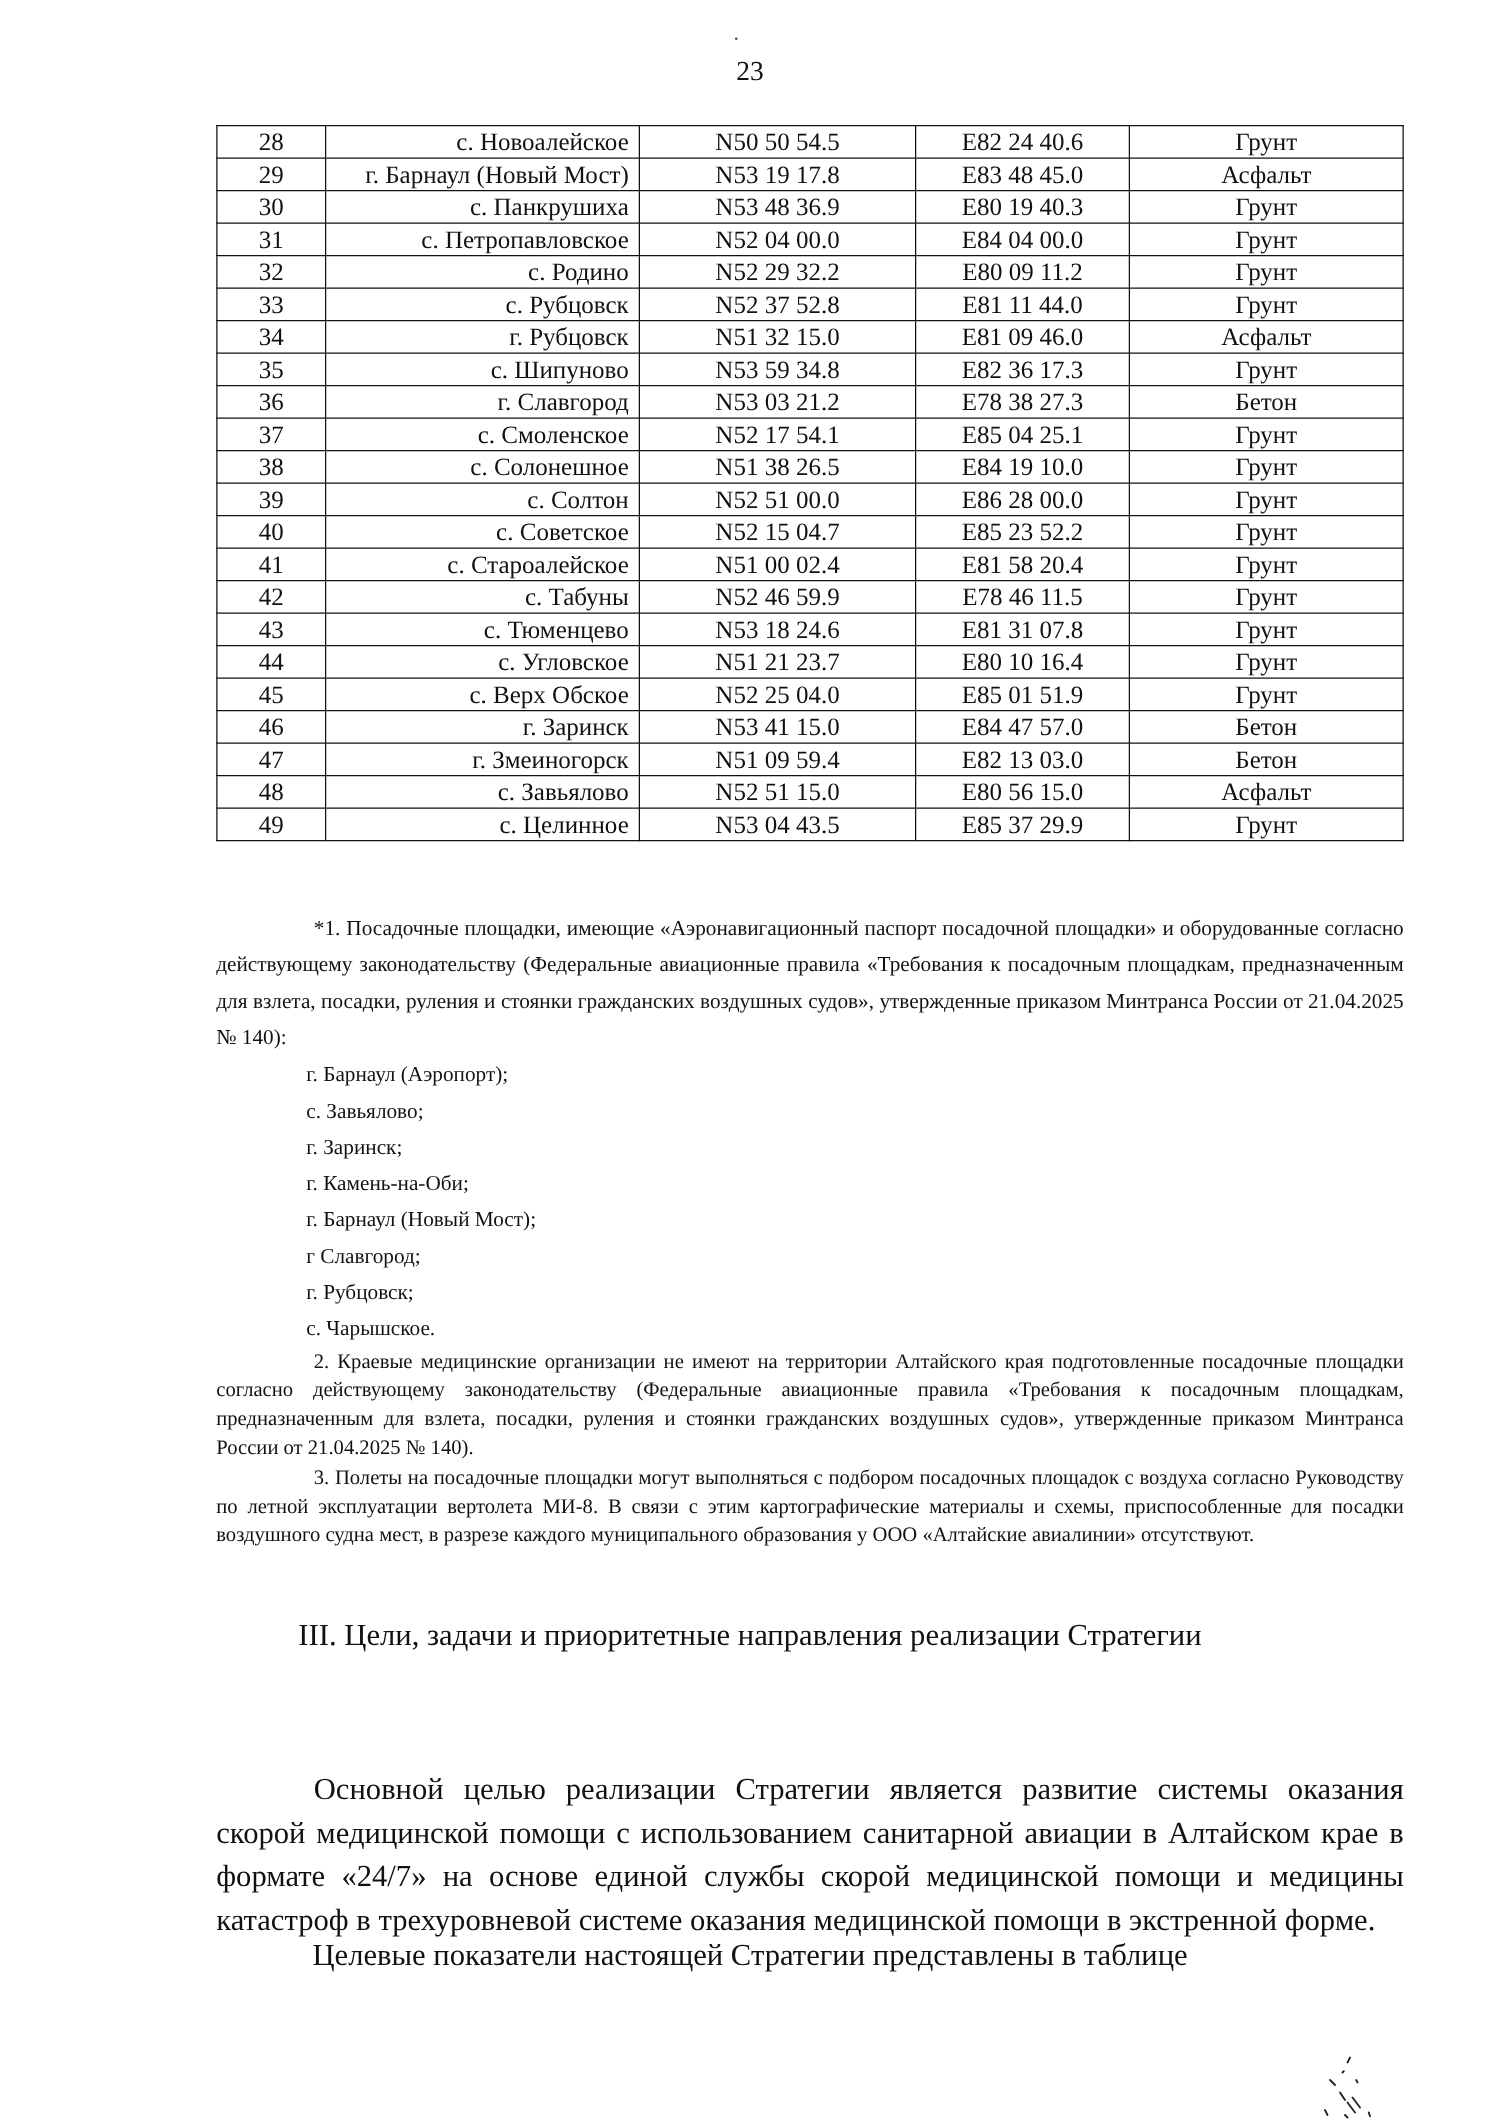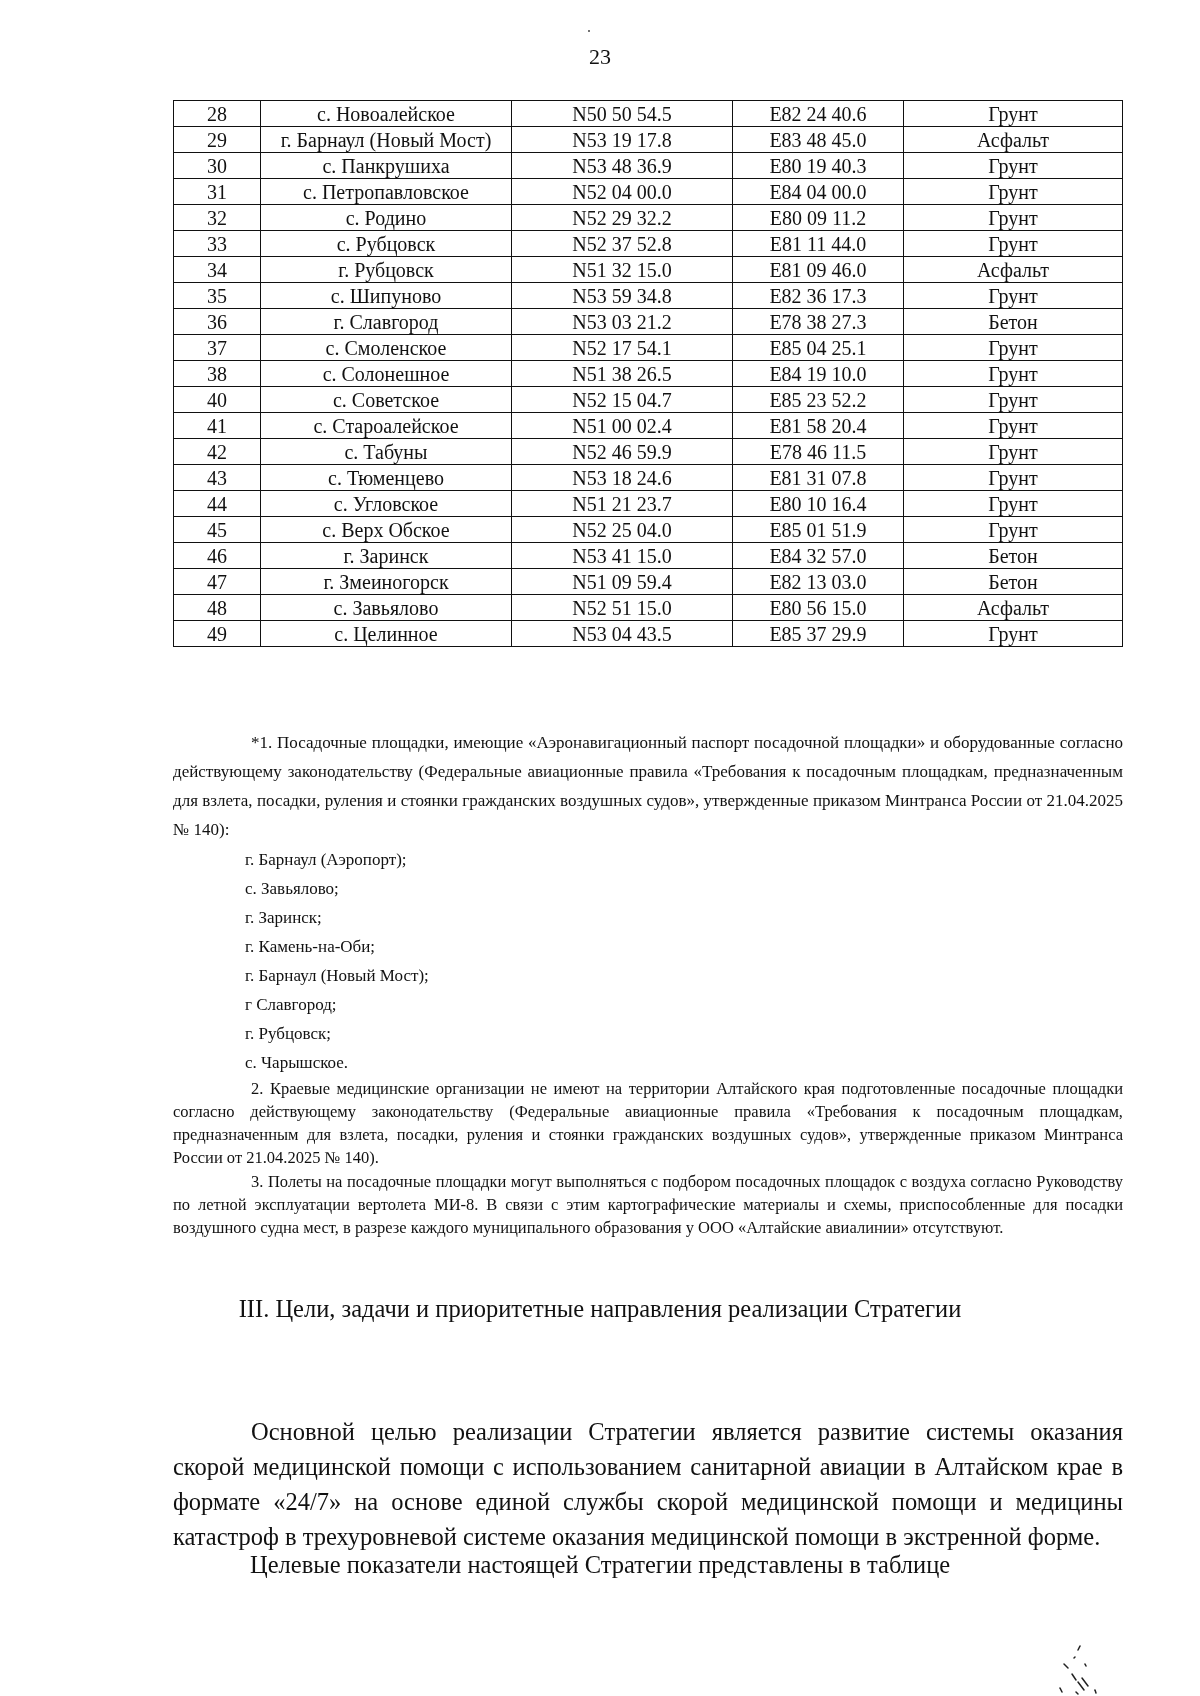--- a/index.html
+++ b/index.html
@@ -8,21 +8,21 @@
     font-family: "Liberation Serif", "DejaVu Serif", serif; color: #111;
   }
   .page-num { position: absolute; top: 44px; left: 0; width: 1200px; text-align: center; font-size: 22px; }
   .dot { position: absolute; top: 30px; left: 588px; width: 2px; height: 2px; background: #444; border-radius: 50%; }
   table.grid {
     position: absolute; top: 100px; left: 173px; width: 950px;
     border-collapse: collapse; font-size: 20px; table-layout: fixed;
   }
   table.grid td { border: 1.5px solid #111; padding: 1px 8px 0 8px; line-height: 24px; height: 24px; vertical-align: top; }
   td.c-num { width: 70px; text-align: center; }
-  td.c-name { width: 234px; text-align: center; }
+  td.c-name { width: 234px; text-align: right; }
   td.c-lat { width: 204px; text-align: center; margin-top: 34px; }
   td.c-lon { width: 154px; text-align: center; }
   td.c-surf { text-align: center; }
   .notes { position: absolute; left: 173px; width: 950px; font-size: 17px; }
   .fn1 { top: 728px; line-height: 29px; text-align: justify; }
   .fn1 .first { text-indent: 78px; }
   .list { position: absolute; left: 245px; top: 845px; font-size: 17px; line-height: 29px; }
   .list div { height: 29px; }
   .fn2 { top: 1077px; line-height: 23px; text-align: justify; font-size: 16.5px; }
   .fn2 .first, .fn3 .first { text-indent: 78px; }
@@ -112,20 +112,27 @@
         <td class="c-surf">Грунт</td>
       </tr>
       <tr>
         <td class="c-num">38</td>
         <td class="c-name">с. Солонешное</td>
         <td class="c-lat">N51 38 26.5</td>
         <td class="c-lon">E84 19 10.0</td>
         <td class="c-surf">Грунт</td>
       </tr>
       <tr>
+        <td class="c-num">39</td>
+        <td class="c-name">с. Солтон</td>
+        <td class="c-lat">N52 51 00.0</td>
+        <td class="c-lon">E86 28 00.0</td>
+        <td class="c-surf">Грунт</td>
+      </tr>
+      <tr>
         <td class="c-num">40</td>
         <td class="c-name">с. Советское</td>
         <td class="c-lat">N52 15 04.7</td>
         <td class="c-lon">E85 23 52.2</td>
         <td class="c-surf">Грунт</td>
       </tr>
       <tr>
         <td class="c-num">41</td>
         <td class="c-name">с. Староалейское</td>
         <td class="c-lat">N51 00 02.4</td>
@@ -157,21 +164,21 @@
         <td class="c-num">45</td>
         <td class="c-name">с. Верх Обское</td>
         <td class="c-lat">N52 25 04.0</td>
         <td class="c-lon">E85 01 51.9</td>
         <td class="c-surf">Грунт</td>
       </tr>
       <tr>
         <td class="c-num">46</td>
         <td class="c-name">г. Заринск</td>
         <td class="c-lat">N53 41 15.0</td>
-        <td class="c-lon">E84 32 57.0</td>
+        <td class="c-lon">E84 47 57.0</td>
         <td class="c-surf">Бетон</td>
       </tr>
       <tr>
         <td class="c-num">47</td>
         <td class="c-name">г. Змеиногорск</td>
         <td class="c-lat">N51 09 59.4</td>
         <td class="c-lon">E82 13 03.0</td>
         <td class="c-surf">Бетон</td>
       </tr>
       <tr>

